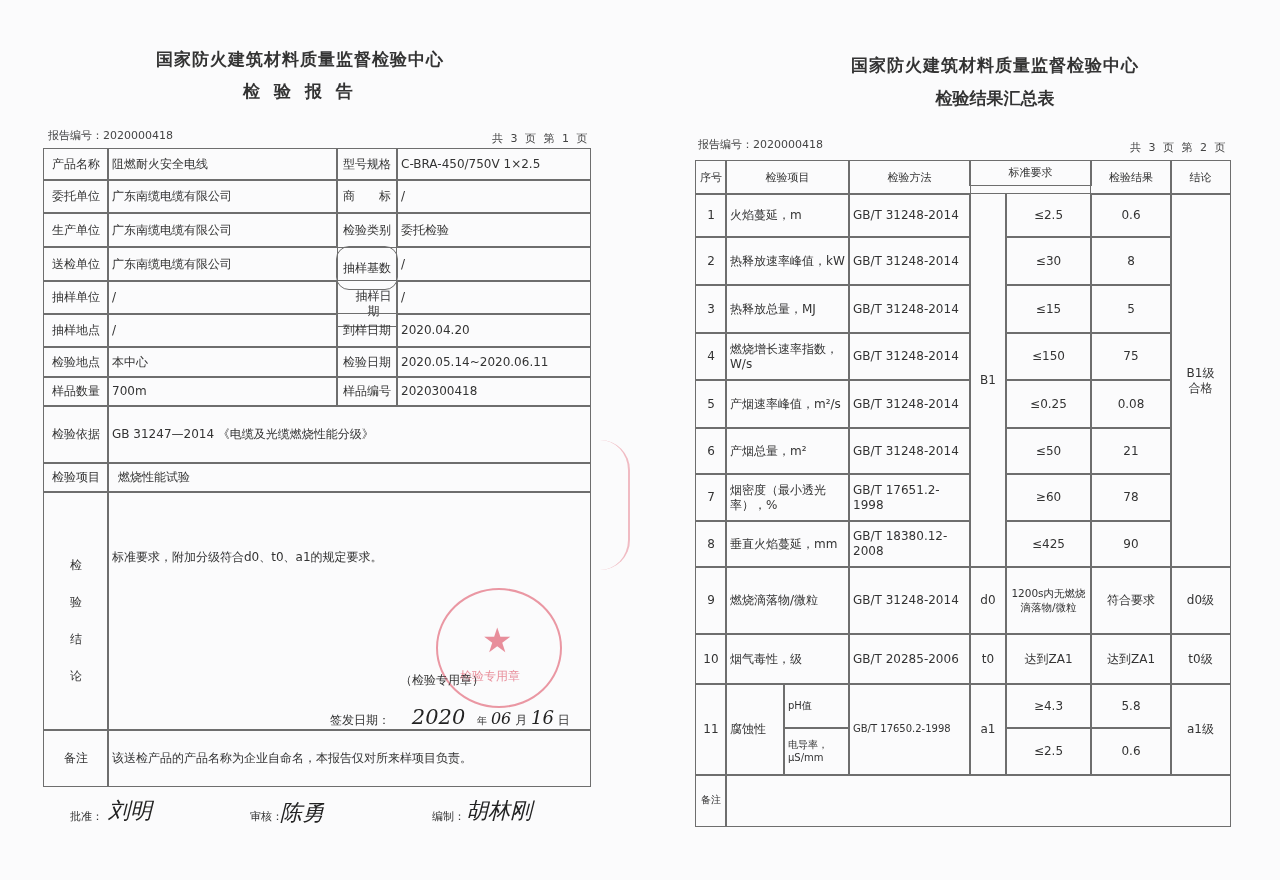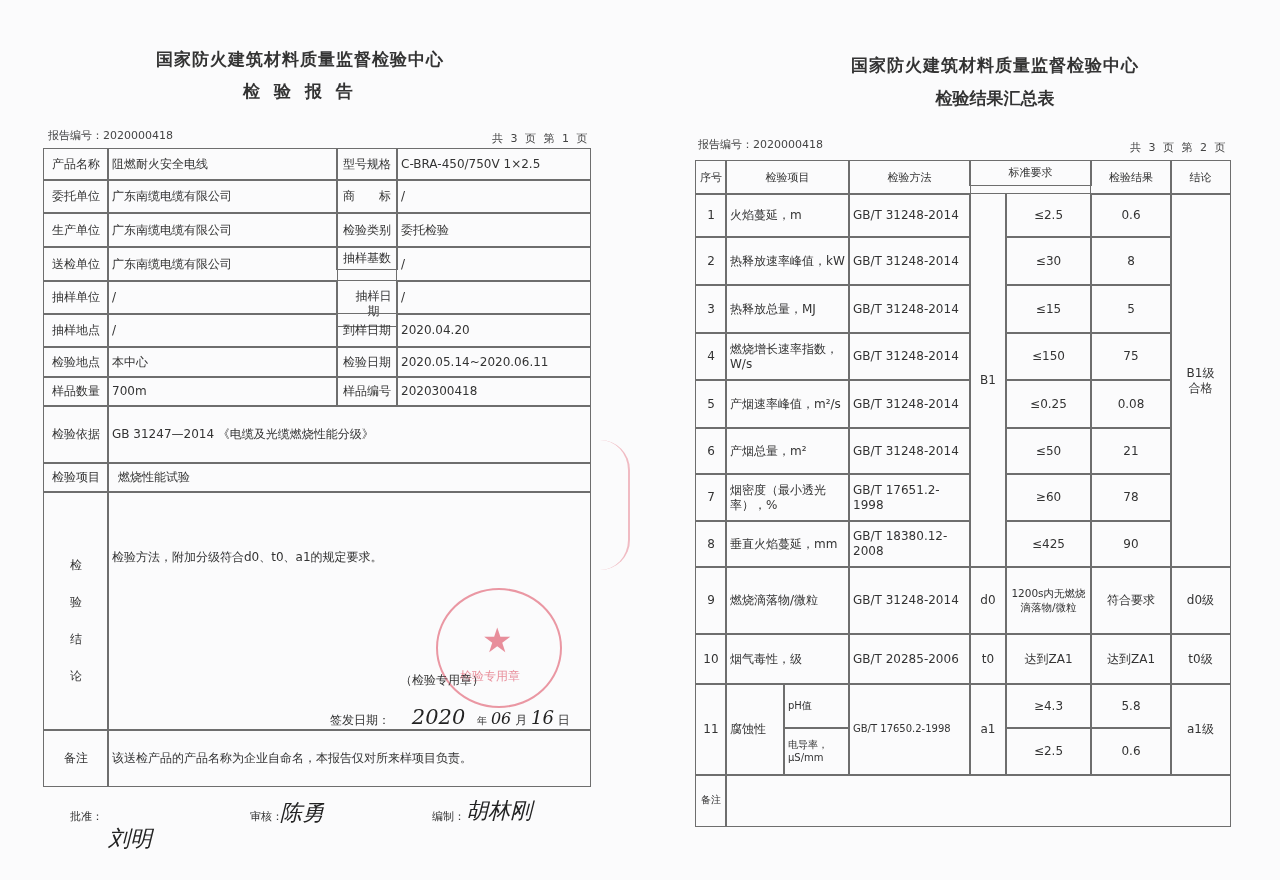--- a/index.html
+++ b/index.html
@@ -43,21 +43,21 @@
     <div class="cell lbl" style="left:336px;top:179px;width:62px;height:35px;">商　　标</div>
     <div class="cell" style="left:396px;top:179px;width:195px;height:35px;">/</div>
 
     <div class="cell lbl" style="left:43px;top:212px;width:66px;height:36px;">生产单位</div>
     <div class="cell" style="left:107px;top:212px;width:231px;height:36px;">广东南缆电缆有限公司</div>
     <div class="cell lbl" style="left:336px;top:212px;width:62px;height:36px;">检验类别</div>
     <div class="cell" style="left:396px;top:212px;width:195px;height:36px;">委托检验</div>
 
     <div class="cell lbl" style="left:43px;top:246px;width:66px;height:36px;">送检单位</div>
     <div class="cell" style="left:107px;top:246px;width:231px;height:36px;">广东南缆电缆有限公司</div>
-    <div class="cell lbl" style="left:336px;top:246px;width:62px;height:24px;">抽样基数</div>
+    <div class="cell lbl" style="left:336px;top:246px;width:62px;height:44px;border-radius:13px;">抽样基数</div>
     <div class="cell" style="left:396px;top:246px;width:195px;height:36px;">/</div>
 
     <div class="cell lbl" style="left:43px;top:280px;width:66px;height:35px;">抽样单位</div>
     <div class="cell" style="left:107px;top:280px;width:231px;height:35px;">/</div>
     <div class="cell lbl" style="left:336px;top:280px;width:62px;height:47px;padding-left:17px;">抽样日期</div>
     <div class="cell" style="left:396px;top:280px;width:195px;height:35px;">/</div>
 
     <div class="cell lbl" style="left:43px;top:313px;width:66px;height:35px;">抽样地点</div>
     <div class="cell" style="left:107px;top:313px;width:231px;height:35px;">/</div>
     <div class="cell lbl" style="left:336px;top:313px;width:62px;height:35px;">到样日期</div>
@@ -86,40 +86,40 @@
       <span>验</span>
       <span>结</span>
       <span>论</span>
     </div>
     <div class="cell" style="left:107px;top:491px;width:484px;height:240px;"></div>
 
     <div class="cell lbl" style="left:43px;top:729px;width:66px;height:58px;">备注</div>
     <div class="cell" style="left:107px;top:729px;width:484px;height:58px;">该送检产品的产品名称为企业自命名，本报告仅对所来样项目负责。</div>
   </div>
 
-  <div class="para" style="left:112px;top:550px;">检验方法，附加分级符合d0、t0、a1的规定要求。</div>
+  <div class="para" style="left:112px;top:550px;">标准要求，附加分级符合d0、t0、a1的规定要求。</div>
 
   <div class="stamp" style="left:436px;top:588px;width:122px;height:116px;">
     <div class="stamp-text" style="left:44px;top:30px;font-size:34px;">★</div>
     <div class="stamp-text" style="left:22px;top:78px;">检验专用章</div>
   </div>
   <div class="para" style="left:400px;top:673px;">（检验专用章）</div>
 
   <div class="para" style="left:330px;top:705px;">
     <span>签发日期：</span>
     <span class="sig" style="position:relative;font-size:21px;margin-left:18px;">2020</span>
     <span style="margin-left:8px;font-size:10px;">年</span>
     <span class="sig" style="position:relative;font-size:16px;">06</span>
     <span>月</span>
     <span class="sig" style="position:relative;font-size:18px;">16</span>
     <span>日</span>
   </div>
 
   <div class="para" style="left:70px;top:810px;font-size:11px;">批准：</div>
-  <div class="sig" style="left:108px;top:824px;text-align:center;">刘明</div>
+  <div class="sig" style="left:108px;top:796px;text-align:center;">刘明</div>
   <div class="para" style="left:250px;top:810px;font-size:11px;">审核：</div>
   <div class="sig" style="left:280px;top:798px;">陈勇</div>
   <div class="para" style="left:432px;top:810px;font-size:11px;">编制：</div>
   <div class="sig" style="left:466px;top:796px;">胡林刚</div>
 </div>
 
 <div class="abs" style="left:600px;top:440px;width:30px;height:130px;border-right:2px solid rgba(220,70,90,0.35);border-radius:0 40px 40px 0;"></div>
 
 <div class="page r" style="left:640px;width:640px;">
   <div class="title" style="top:54px;left:70px;">国家防火建筑材料质量监督检验中心</div>

